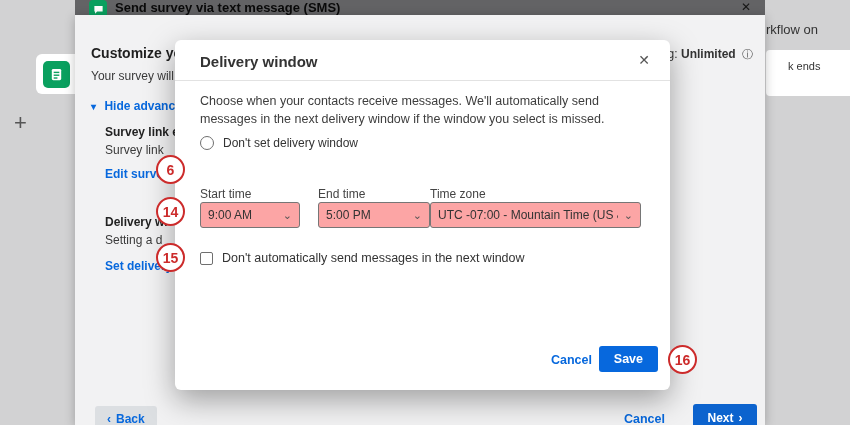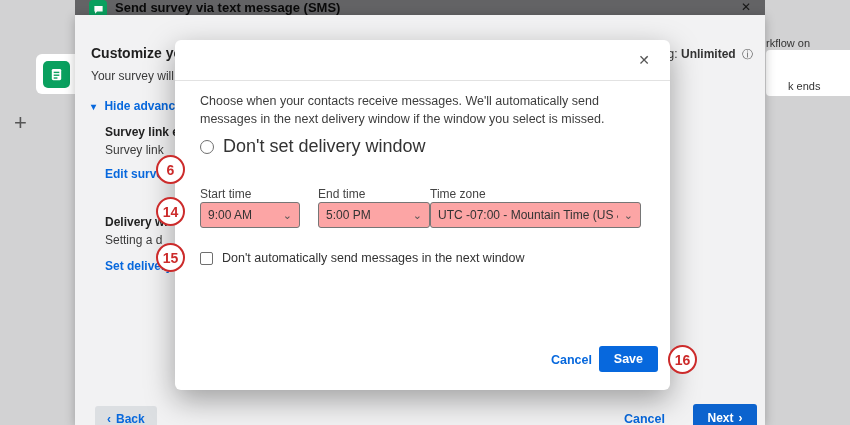--- a/index.html
+++ b/index.html
@@ -5,24 +5,24 @@
   html,body{margin:0;padding:0;}
   .screen{position:relative;width:850px;height:425px;background:#d2d2d3;overflow:hidden;
           font-family:"Liberation Sans", sans-serif;color:#333;}
 
   
   .wf-plus{position:absolute;left:14px;top:110px;font-size:22px;color:#555;}
   .wf-card{position:absolute;left:36px;top:54px;width:46px;height:40px;background:#fff;
            border-radius:6px 0 0 6px;display:flex;align-items:center;padding-left:7px;box-sizing:border-box;}
   .wf-icon{width:27px;height:27px;background:#0aa05f;border-radius:5px;display:flex;
            align-items:center;justify-content:center;}
-  .wf-toggle-text{position:absolute;left:766px;top:22px;font-size:11px;color:#333;margin-top:15px;}
+  .wf-toggle-text{position:absolute;left:766px;top:22px;font-size:13px;color:#333;}
   .wf-end-card{position:absolute;left:766px;top:50px;width:84px;height:46px;background:#fff;
                border-radius:4px 0 0 4px;font-size:11px;color:#333;display:flex;align-items:flex-end;
-               padding:0 0 4px 22px;box-sizing:border-box;}
+               padding:0 0 24px 22px;box-sizing:border-box;}
 
   
   .sms-band{position:absolute;left:75px;top:0;width:690px;height:15px;background:#636365;
             display:flex;align-items:flex-end;padding:0 14px;box-sizing:border-box;overflow:hidden;}
   .sms-band .icon{width:18px;height:18px;background:#0aa05f;border-radius:4px;flex:0 0 auto;
                   display:flex;align-items:center;justify-content:center;position:relative;top:3px;margin-right:8px;}
   .sms-band .title{font-size:13px;font-weight:700;color:#0a0a0a;line-height:15px;white-space:nowrap;flex:1;margin-top:40px;}
   .sms-band .close{font-size:12px;color:#161616;line-height:15px;cursor:default;}
   .sms-modal{position:absolute;left:75px;top:15px;width:690px;height:410px;background:#f2f2f3;
              box-shadow:0 2px 10px rgba(0,0,0,0.25);}
@@ -44,21 +44,21 @@
             border-radius:3px;color:#fff;font-size:12px;font-weight:700;display:flex;align-items:center;
             justify-content:center;gap:5px;font-family:inherit;cursor:pointer;}
 
   
   .dw-modal{position:absolute;left:175px;top:40px;width:495px;height:350px;background:#fff;border-radius:6px;
             box-shadow:0 10px 30px rgba(0,0,0,0.35);}
   .dw-header{position:absolute;left:0;top:0;width:100%;height:41px;border-bottom:1px solid #e2e2e2;box-sizing:border-box;}
   .dw-title{position:absolute;left:25px;top:13px;font-size:15px;font-weight:700;color:#333;}
   .dw-close{position:absolute;right:20px;top:12px;font-size:14px;color:#555;cursor:pointer;}
   .dw-desc{position:absolute;left:25px;top:53px;width:450px;font-size:12.5px;color:#3d3d3d;line-height:1.4;}
-  .dw-radio-row{position:absolute;left:25px;display:flex;align-items:center;gap:9px;font-size:18px;color:#333;cursor:pointer;justify-content:space-between;}
+  .dw-radio-row{position:absolute;left:25px;display:flex;align-items:center;gap:9px;font-size:12px;color:#333;cursor:pointer;justify-content:space-between;}
   .radio{width:14px;height:14px;border-radius:50%;border:1.5px solid #6f6f6f;background:#fff;box-sizing:border-box;flex:0 0 auto;}
   .radio.selected{border:4.5px solid #0768dd;}
   .dw-field-label{position:absolute;top:147px;font-size:12px;color:#444;}
   .select{position:absolute;top:162px;height:26px;border:1px solid #767676;border-radius:3px;background:#fca5a5;
           box-sizing:border-box;display:flex;align-items:center;justify-content:space-between;
           padding:0 7px;font-size:12px;color:#333;cursor:pointer;}
   .select .val{white-space:nowrap;overflow:hidden;}
   .select .caret{color:#555;font-size:11px;margin-left:6px;flex:0 0 auto;}
   .dw-check-row{position:absolute;left:25px;top:211px;display:flex;align-items:center;gap:9px;font-size:12.5px;color:#333;cursor:pointer;justify-content:space-between;}
   .checkbox{width:13px;height:13px;border:1.5px solid #6f6f6f;border-radius:2px;background:#fff;box-sizing:border-box;flex:0 0 auto;}
@@ -127,20 +127,21 @@
     </button>
     <span class="sms-cancel">Cancel</span>
     <button class="sms-next">
       <span>Next</span>
       <span>›</span>
     </button>
   </div>
 
   <div class="dw-modal">
     <div class="dw-header">
+      <span class="dw-title">Delivery window</span>
       <span class="dw-close">✕</span>
     </div>
 
     <div class="dw-desc">Choose when your contacts receive messages. We'll automatically send messages in the next delivery window if the window you select is missed.</div>
 
     <div class="dw-radio-row" style="top:96px;">
       <span class="radio"></span>
       <span>Don't set delivery window</span>
     </div>
 

